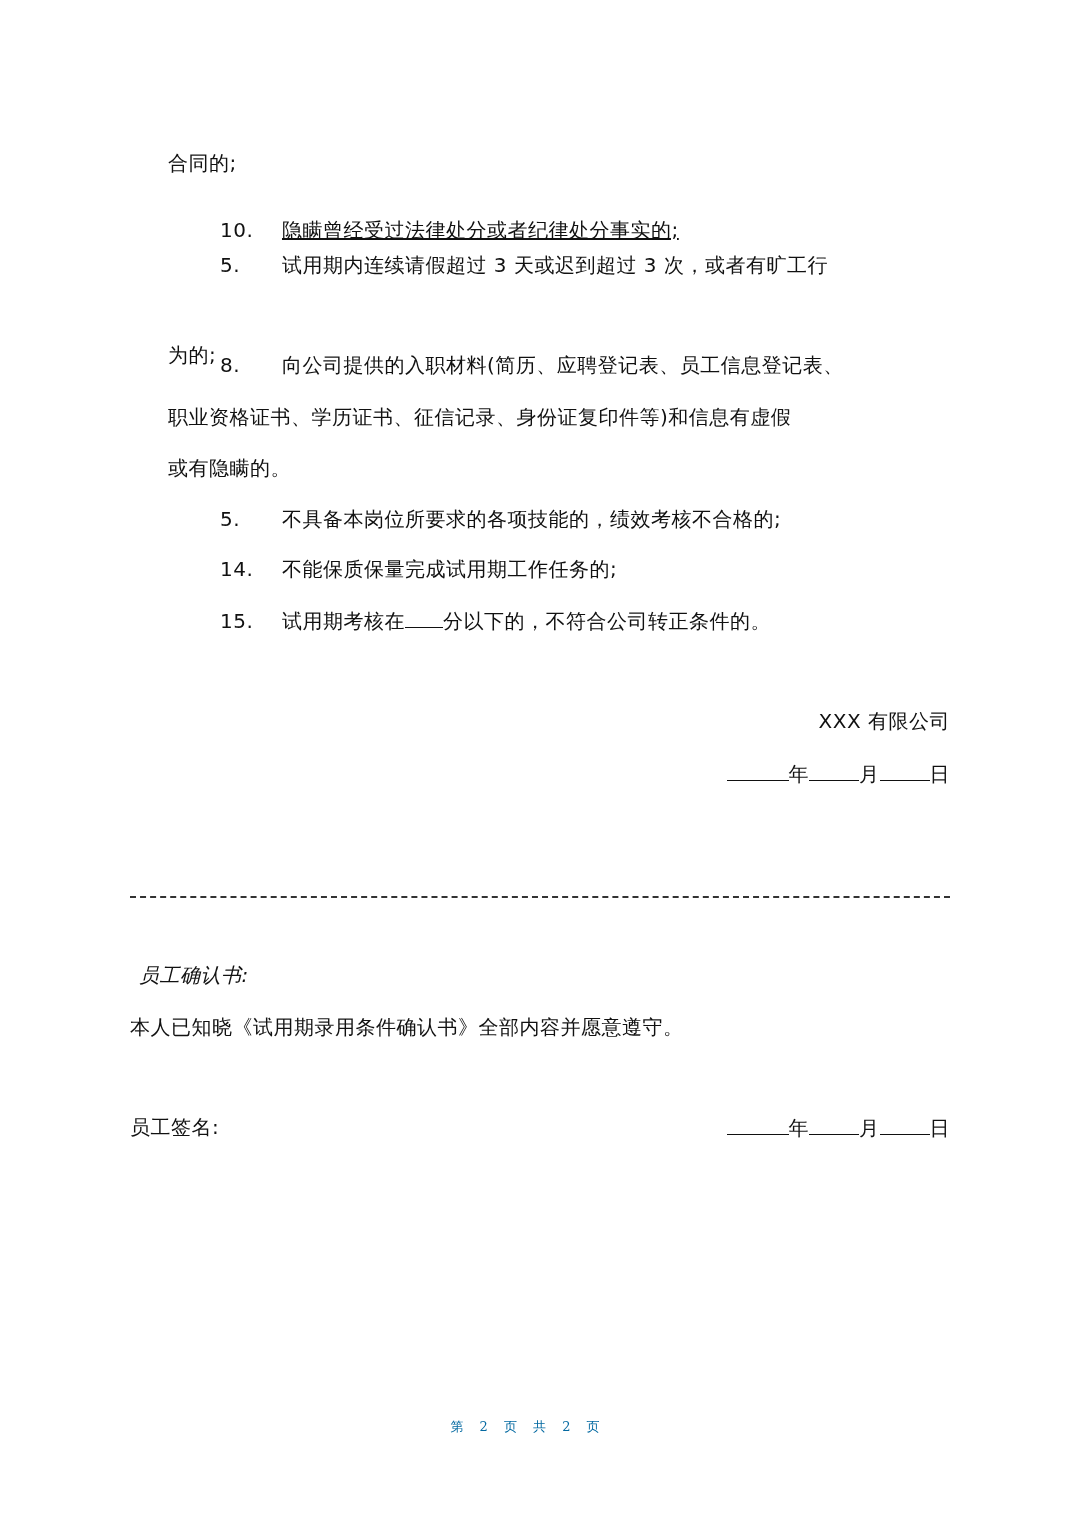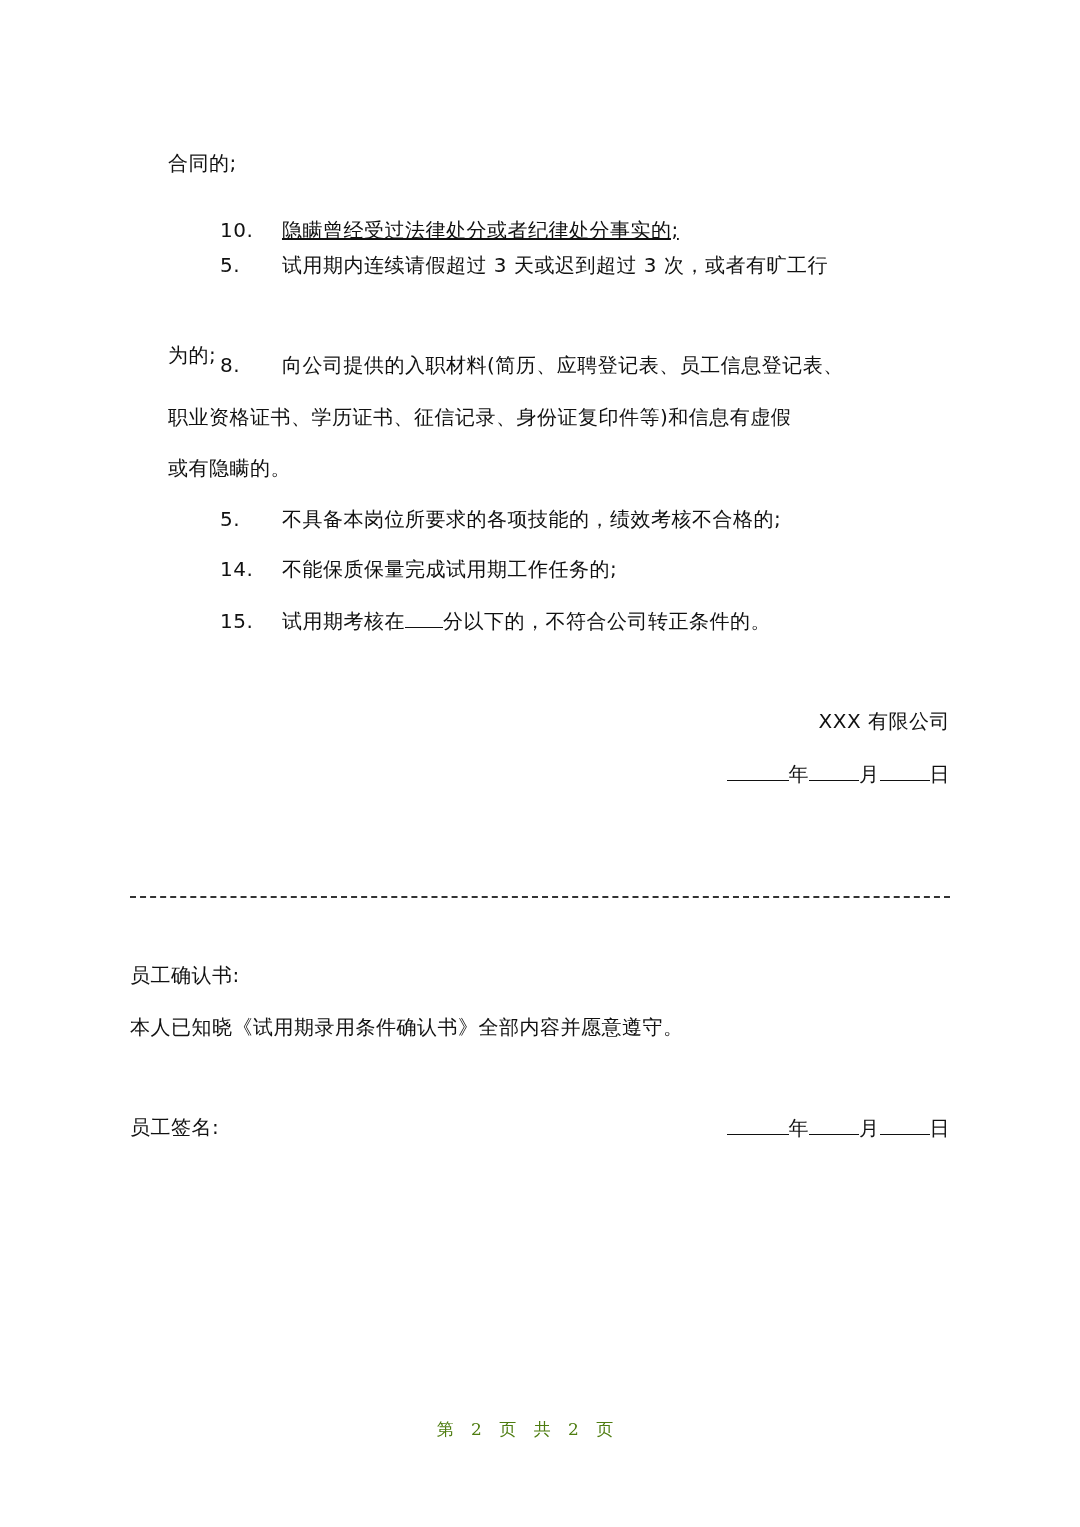--- a/index.html
+++ b/index.html
@@ -13,21 +13,21 @@
       letter-spacing: 0.5px;
     }
     .num { display: inline-block; width: 62px; }
     .blank { display: inline-block; border-bottom: 1.5px solid #111; height: 22px; vertical-align: baseline; }
     .divider {
       position: absolute; left: 130px; top: 896px; width: 820px; height: 0;
       border-top: 2px dashed #333333;
     }
     .footer {
       position: absolute; top: 1418px; left: 0; width: 1056px; text-align: center;
-      font-family: "DejaVu Serif", "Liberation Serif", serif; font-size: 17px; color: #4d7c0f;
+      font-family: "DejaVu Serif", "Liberation Serif", serif; font-size: 13px; color: #0369a1;
       letter-spacing: 6px;
     }
     .right { right: 130px; text-align: center; }
   </style>
 </head>
 <body>
 
 <div>
   <div class="line" style="left:168px; top:148px;">合同的;</div>
 
@@ -61,21 +61,21 @@
   <div class="line right" style="top:706px;">XXX 有限公司</div>
 
   <div class="line right" style="top:758px;">
     <span class="blank" style="width:62px;"></span><span>年</span><span class="blank" style="width:50px;"></span><span>月</span><span class="blank" style="width:50px;"></span><span>日</span>
   </div>
 </div>
 
 <div class="divider"></div>
 
 <div>
-  <div class="line" style="left:130px; top:960px;">员工确认书:</div>
+  <div class="line" style="left:139px; top:960px;font-style:italic;">员工确认书:</div>
   <div class="line" style="left:130px; top:1012px;">本人已知晓《试用期录用条件确认书》全部内容并愿意遵守。</div>
 
   <div class="line" style="left:130px; top:1112px;">员工签名:</div>
   <div class="line right" style="top:1112px;">
     <span class="blank" style="width:62px;"></span><span>年</span><span class="blank" style="width:50px;"></span><span>月</span><span class="blank" style="width:50px;"></span><span>日</span>
   </div>
 </div>
 
 <div class="footer">第 2 页 共 2 页</div>
 

